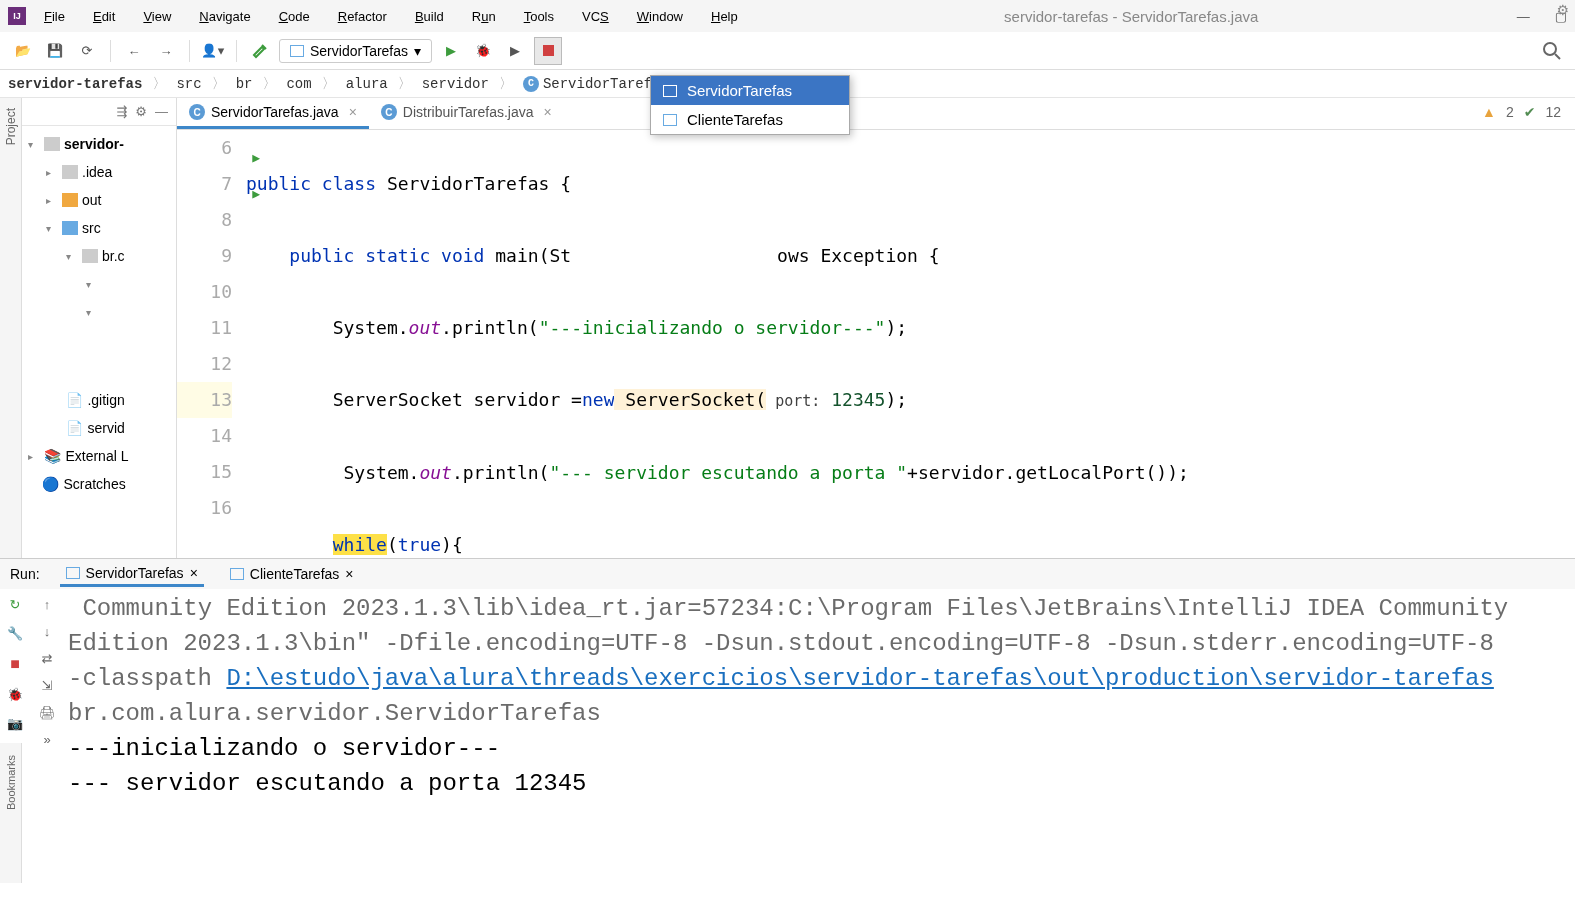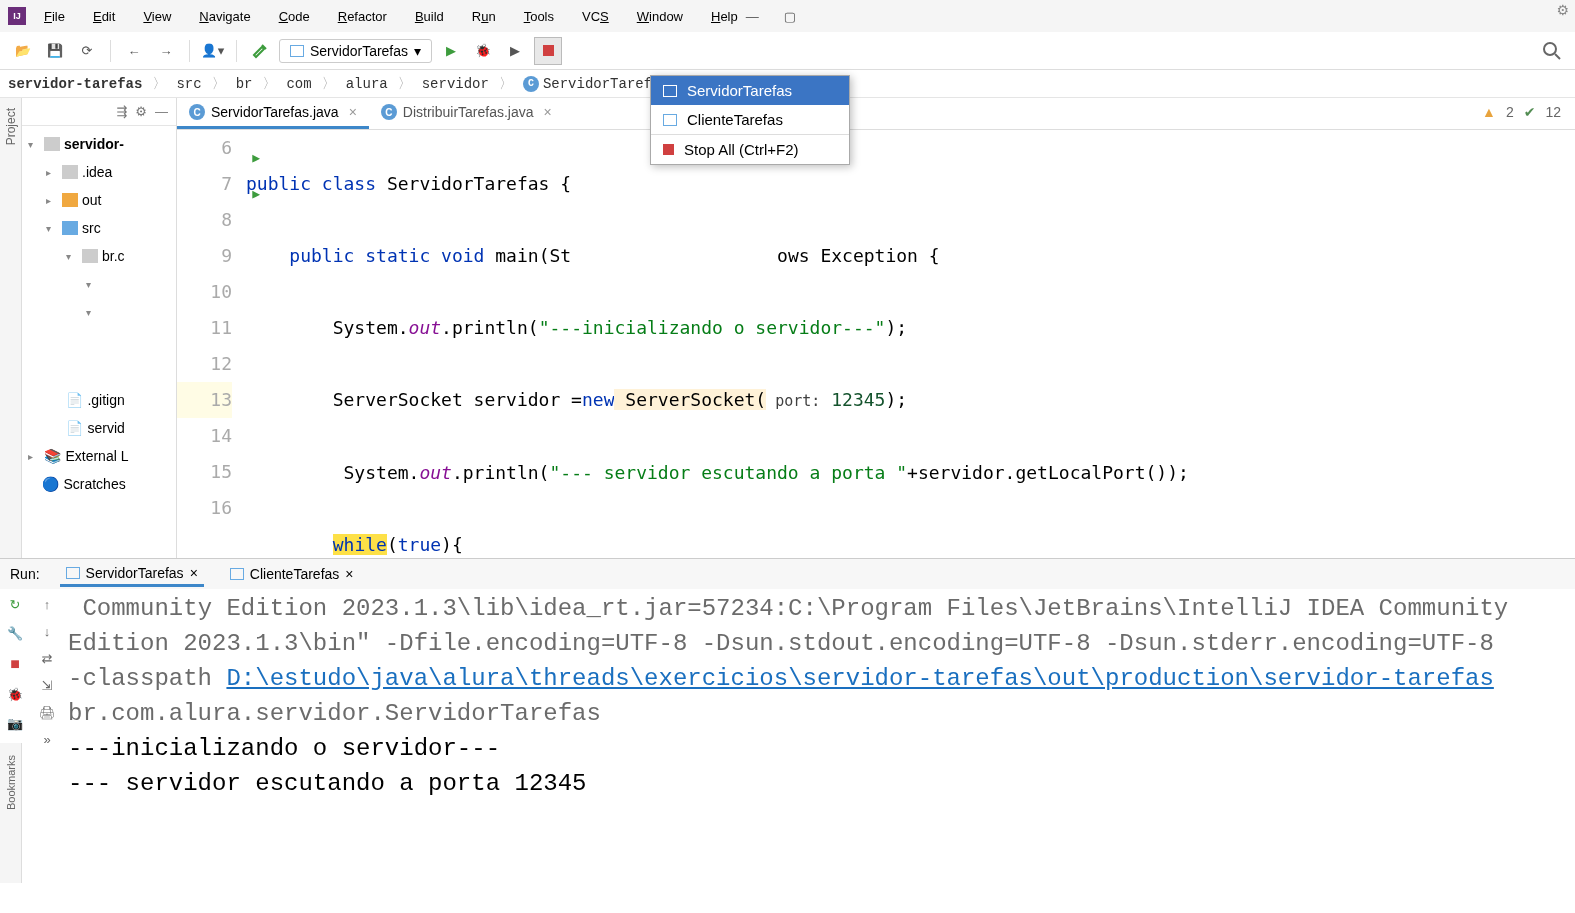--- a/index.html
+++ b/index.html
@@ -1,17 +1,17 @@
 <!DOCTYPE html>
 <html><head>
 <meta charset="utf-8">
 <style>
 * { margin: 0; padding: 0; box-sizing: border-box; }
 body { font-family: "Segoe UI", Arial, sans-serif; font-size: 13px; background: #fff; overflow: hidden; width: 1575px; height: 913px; }
-.titlebar { height: 30px; display: flex; align-items: center; padding: 16px 8px; background: #f5f5f5; }
+.titlebar { height: 30px; display: flex; align-items: center; padding: 16px 8px; background: #f5f5f5; justify-content: flex-end; }
 .titlebar .app-icon { width: 18px; height: 18px; background: #6b2e7a; display: inline-flex; align-items: center; justify-content: center; color: #fff; font-size: 9px; font-weight: bold; }
 .menubar { display: flex; gap: 12px; margin-left: 10px; }
 .menubar span { padding: 3px 8px; cursor: pointer; }
 .menubar span u { text-decoration: underline; }
 .wintitle { flex: 1; text-align: center; color: #888; font-size: 15px; }
 .winbtns { display: flex; gap: 25px; color: #555; }
 .toolbar { height: 38px; display: flex; align-items: center; padding: 0 10px; gap: 6px; border-bottom: 1px solid #ddd; }
 .tool-btn { width: 26px; height: 26px; display: inline-flex; align-items: center; justify-content: center; color: #555; cursor: pointer; }
 .tool-sep { width: 1px; height: 22px; background: #ddd; margin: 0 4px; }
 .run-config { border: 1px solid #ccc; border-radius: 3px; padding: 3px 10px; display: flex; align-items: center; gap: 6px; font-size: 14px; }
@@ -87,20 +87,21 @@
     <span><u>N</u>avigate</span>
     <span><u>C</u>ode</span>
     <span><u>R</u>efactor</span>
     <span><u>B</u>uild</span>
     <span>R<u>u</u>n</span>
     <span><u>T</u>ools</span>
     <span>VC<u>S</u></span>
     <span><u>W</u>indow</span>
     <span><u>H</u>elp</span>
   </div>
+  <div class="wintitle">servidor-tarefas - ServidorTarefas.java</div>
   <div class="winbtns">
     <span>—</span>
     <span>▢</span>
   </div>
 </div>
 
 <div class="toolbar">
   <span class="tool-btn">📂</span>
   <span class="tool-btn">💾</span>
   <span class="tool-btn">⟳</span>
@@ -271,24 +272,20 @@
 
 <div class="popup">
   <div class="popup-item sel">
       <span class="win-ico" style="border-color:#fff"></span>
       <span>ServidorTarefas</span>
     </div>
   <div class="popup-item">
       <span class="win-ico"></span>
       <span>ClienteTarefas</span>
     </div>
-  <div class="popup-item sep-above">
-      <span class="stop-sq"></span>
-      <span>Stop All (Ctrl+F2)</span>
-    </div>
 </div>
 
 <div class="run-panel">
   <div class="run-head">
     <span>Run:</span>
     <div class="run-tab active">
         <span class="win-ico"></span>
         <span>ServidorTarefas</span>
         <span class="close">×</span>
       </div>

